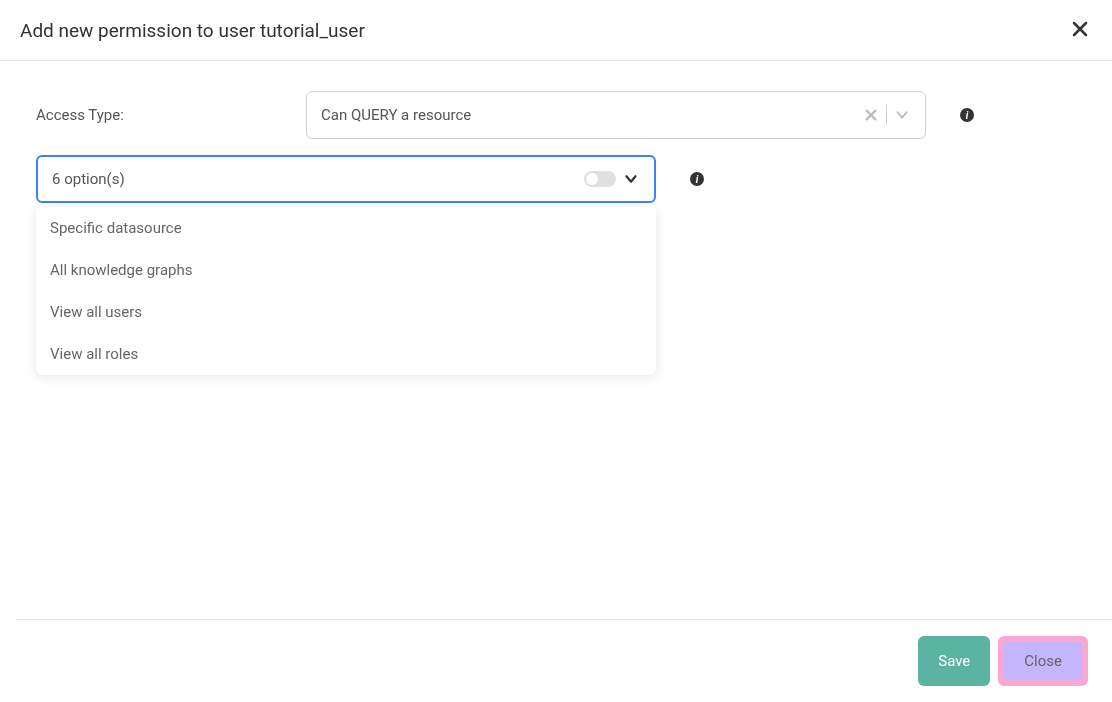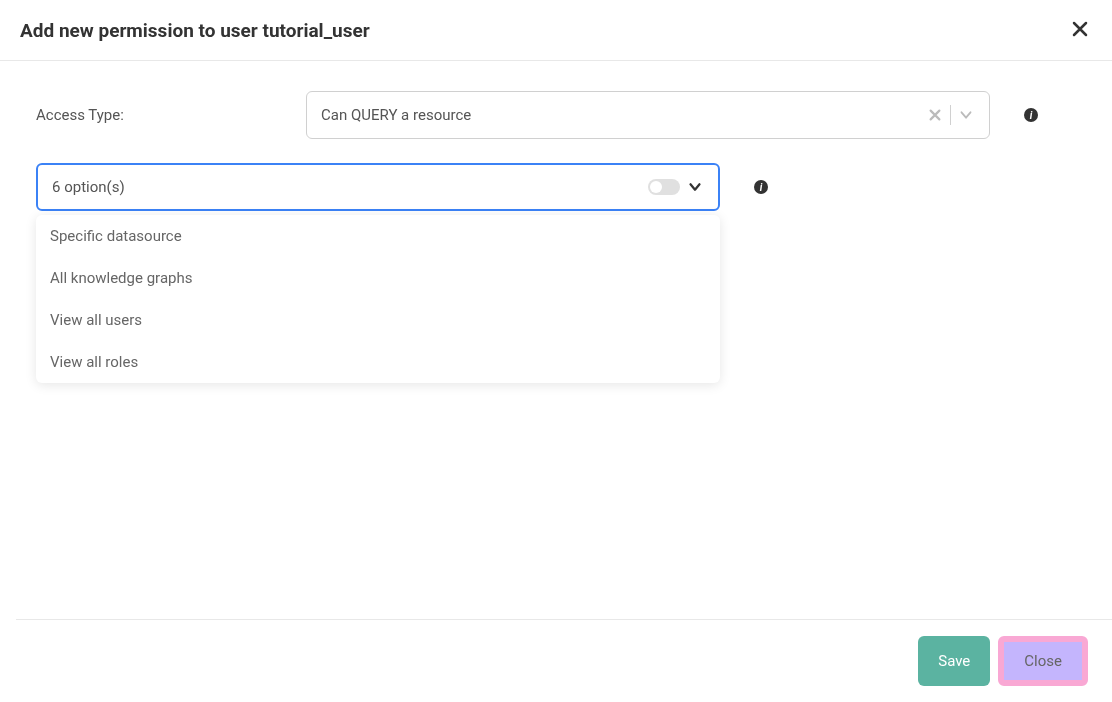--- a/index.html
+++ b/index.html
@@ -19,52 +19,52 @@
     .modal-header {
       display: flex;
       align-items: center;
       justify-content: space-between;
       padding: 16px 20px;
       border-bottom: 1px solid #e8e8e8;
     }
     
     .modal-title {
       font-size: 19px;
-      font-weight: 700;
+      font-weight: 400;
       color: #333333;
     }
     
     .close-icon {
       cursor: pointer;
       font-size: 20px;
       color: #333;
       line-height: 1;
       padding: 4px;
     }
     
     .modal-body {
       padding: 30px 36px;
     }
     
     .form-row {
       display: flex;
       align-items: center;
-      margin-bottom: 24px;
+      margin-bottom: 16px;
     }
     
     .form-label {
       width: 270px;
       font-size: 15px;
       color: #555555;
       flex-shrink: 0;
     }
     
     .select-container {
       position: relative;
-      width: 684px;
+      width: 620px;
       flex-shrink: 0;
     }
     
     .select-input {
       width: 100%;
       height: 48px;
       border: 1px solid #d0d0d0;
       border-radius: 6px;
       display: flex;
       align-items: center;

